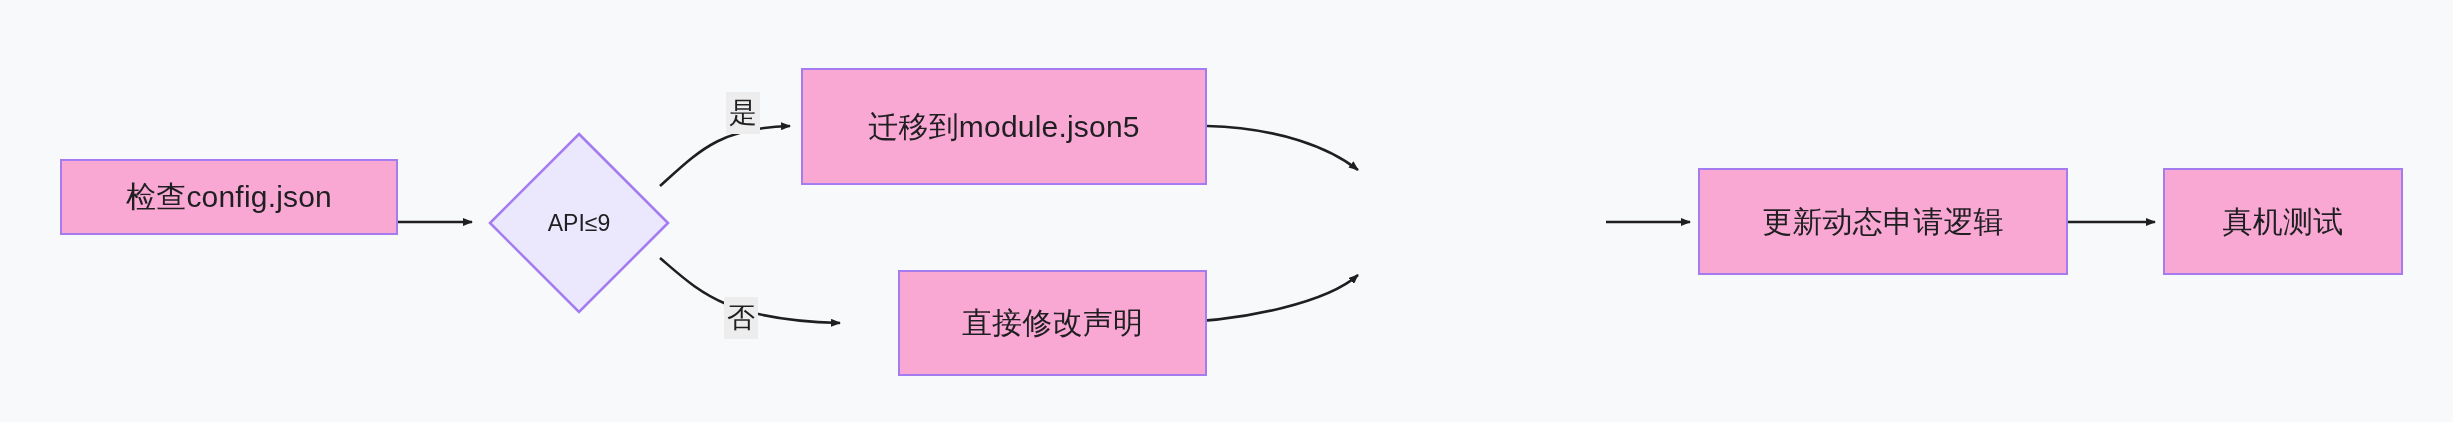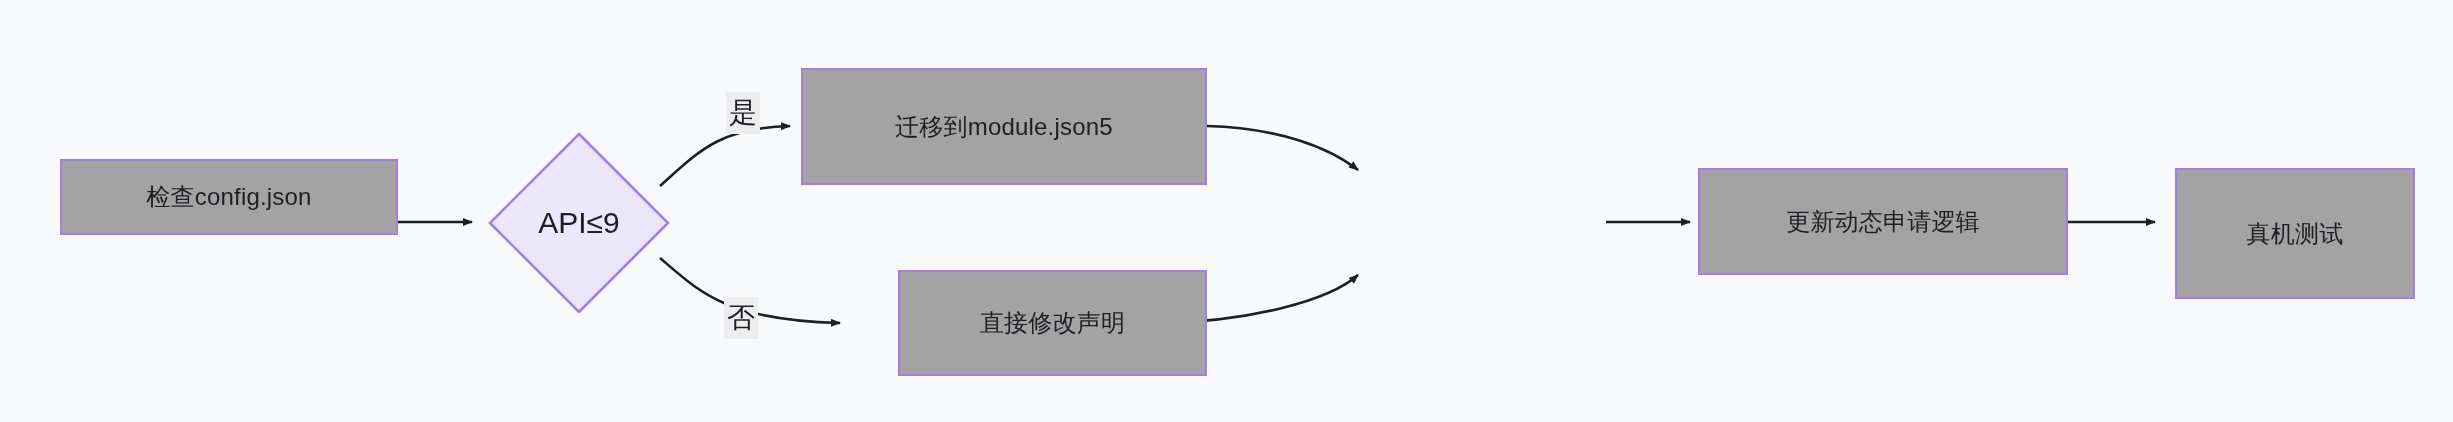--- a/index.html
+++ b/index.html
@@ -24,27 +24,27 @@
     position: absolute;
     left: 0;
     top: 0;
     width: 2453px;
     height: 422px;
     pointer-events: none;
   }
   .node {
     position: absolute;
     box-sizing: border-box;
-    background: #a3a3a3;
+    background: #f9a8d4;
     border: 2px solid #a47cf0;
     display: flex;
     align-items: center;
     justify-content: center;
     color: #1f1f22;
-    font-size: 24px;
+    font-size: 30px;
     line-height: 1;
     letter-spacing: 0.2px;
     white-space: nowrap;
   }
   .node-diamond {
     position: absolute;
     box-sizing: border-box;
     display: flex;
     align-items: center;
     justify-content: center;
@@ -53,21 +53,21 @@
     position: absolute;
     left: 0;
     top: 0;
     width: 100%;
     height: 100%;
   }
   .diamond-label {
     position: relative;
     z-index: 2;
     color: #1f1f22;
-    font-size: 30px;
+    font-size: 23px;
     line-height: 1;
     white-space: nowrap;
   }
   .edge-label {
     position: absolute;
     background: #ededed;
     color: #1f1f22;
     font-size: 28px;
     line-height: 1;
     padding: 7px 3px;
@@ -140,17 +140,17 @@
 
   <div class="node" style="left:851px; top:270px; width:309px; height:106px;margin-left:47px;">
     <span>直接修改声明</span>
   </div>
 
 
   <div class="node" style="left:1698px; top:168px; width:370px; height:107px;align-items:center;">
     <span>更新动态申请逻辑</span>
   </div>
 
-  <div class="node" style="left:2163px; top:168px; width:240px; height:131px;margin-left:12px;">
+  <div class="node" style="left:2163px; top:168px; width:240px; height:107px;">
     <span>真机测试</span>
   </div>
 
 </div>
 
 </body></html>

